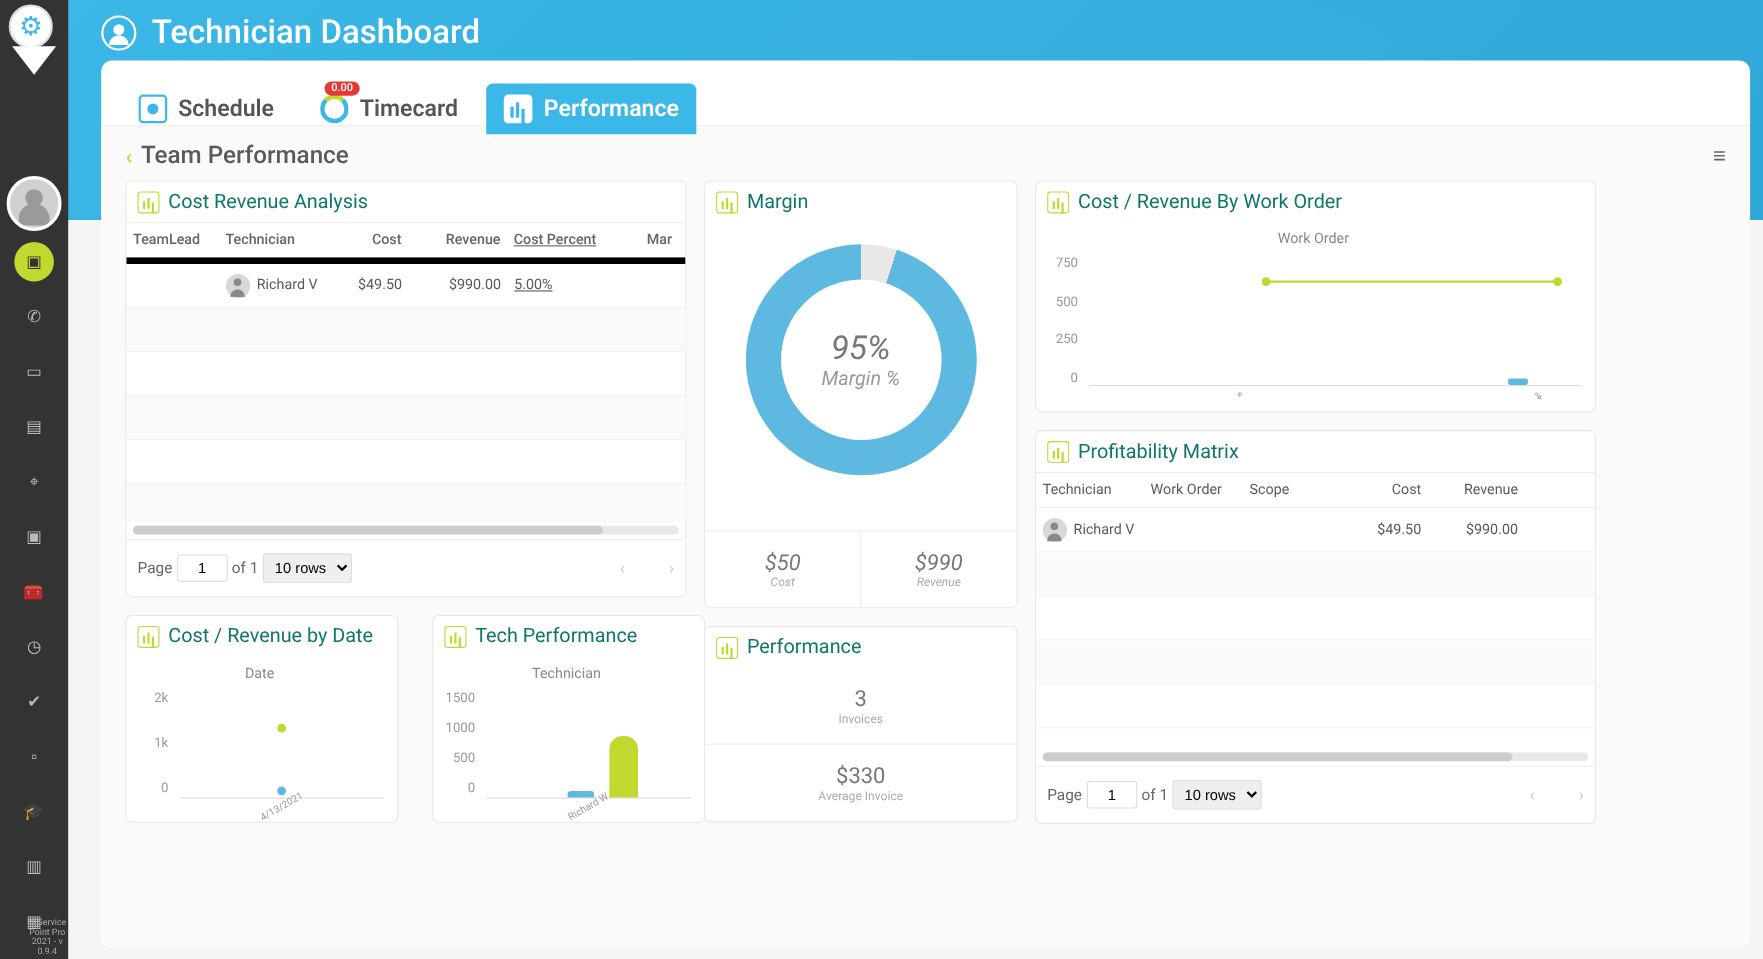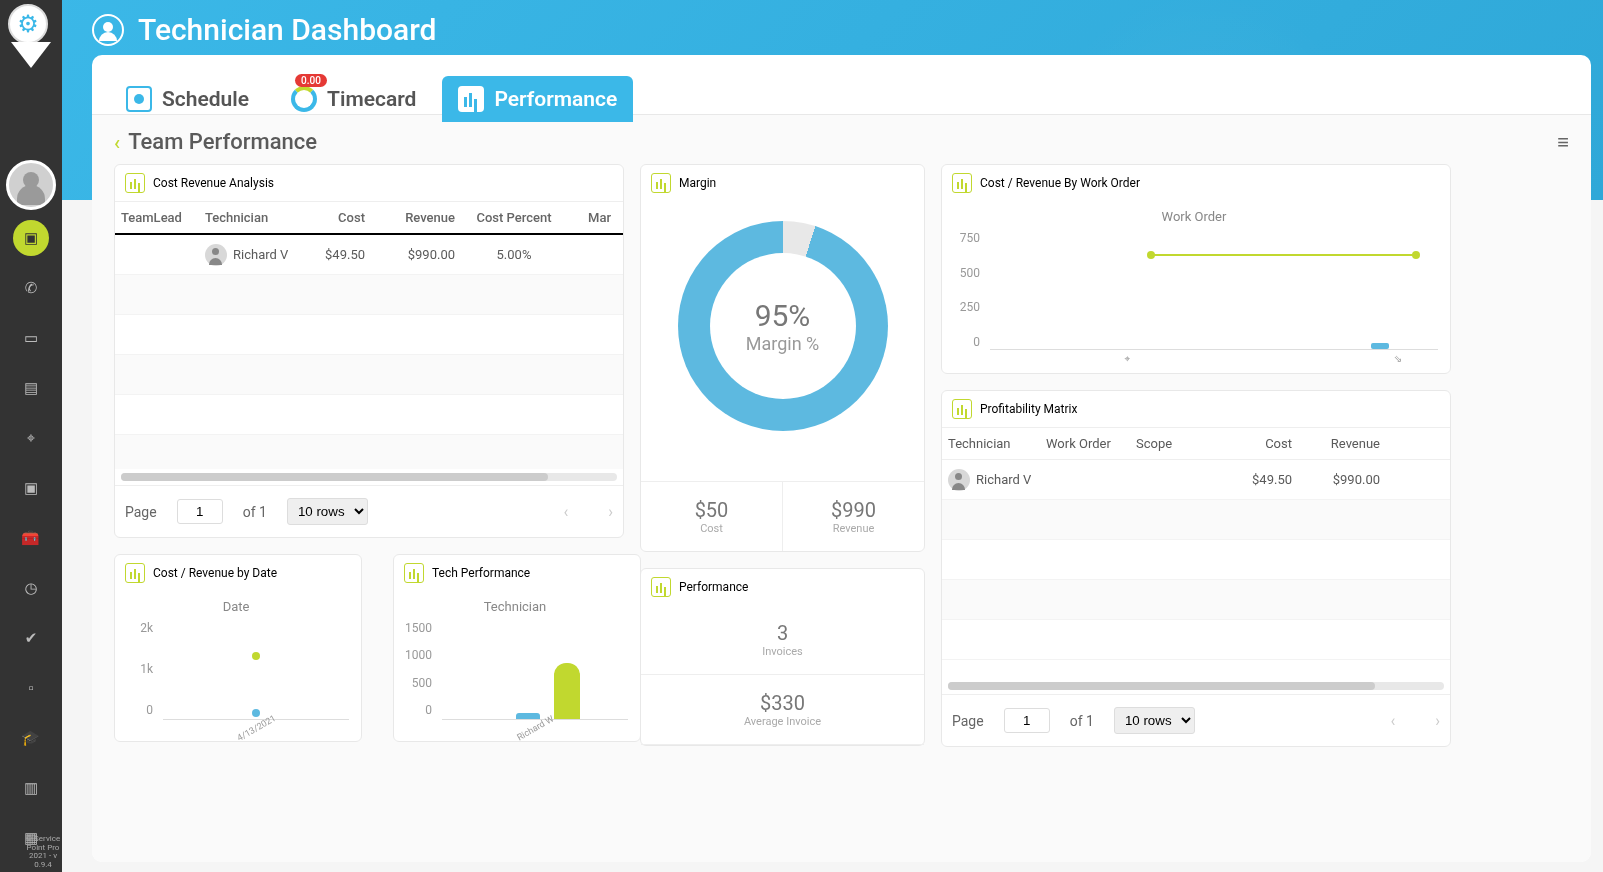--- a/index.html
+++ b/index.html
@@ -53,52 +53,52 @@
 .subtitle-row { display: flex; justify-content: space-between; align-items: center; margin-bottom: 10px; }
 .subtitle { font-size: 22px; font-weight: 500; color: #5a5a5a; display: flex; align-items: center; gap: 8px; }
 .back-chev { color: #c1d82f; font-size: 20px; cursor: pointer; }
 .hamburger { font-size: 20px; color: #666; cursor: pointer; }
 
 .grid { display: grid; grid-template-columns: 510px 285px 510px; gap: 16px; }
 
 
 .panel { background: #fff; border: 1px solid #e8e8e8; border-radius: 6px; display: flex; flex-direction: column; }
 .panel-header { display: flex; align-items: center; gap: 8px; padding: 8px 10px; }
-.panel-title { font-size: 12px; color: #000000; font-weight: 400; }
+.panel-title { font-size: 18px; color: #0f766e; font-weight: 400; }
 .panel-icn { width: 20px; height: 20px; border: 1.5px solid #c1d82f; border-radius: 3px; position: relative; }
 .panel-icn::before { content: ""; position: absolute; left: 4px; bottom: 3px; width: 2px; height: 7px; background: #c1d82f; }
 .panel-icn::after { content: ""; position: absolute; left: 8px; bottom: 3px; width: 2px; height: 10px; background: #c1d82f; box-shadow: 4px 4px 0 0 #c1d82f; }
 
 
 .tbl { width: 100%; font-size: 13px; }
-.tbl-head { display: flex; border-top: 1px solid #eee; border-bottom: 2px solid #000000; }
+.tbl-head { display: flex; border-top: 1px solid #eee; border-bottom: 6px solid #000000; }
 .tbl-head > div { padding: 8px 6px; color: #666; font-weight: 500; }
 .tbl-row { display: flex; border-bottom: 1px solid #f3f3f3; min-height: 40px; align-items: center; }
 .tbl-row.alt { background: #fafafa; }
 .tbl-row > div { padding: 6px; }
 .c-lead { width: 84px; }
 .c-member-full { width: 96px; display: flex; align-items: center; gap: 6px; }
 .avatar-sm { width: 22px; height: 22px; border-radius: 50%; background: #d8d8d8; position: relative; flex-shrink: 0; }
 .avatar-sm::before { content: ""; position: absolute; top: 4px; left: 7px; width: 7px; height: 7px; border-radius: 50%; background: #888; }
 .avatar-sm::after { content: ""; position: absolute; bottom: 1px; left: 4px; width: 13px; height: 7px; border-radius: 7px 7px 0 0; background: #888; }
 .c-cost { width: 76px; text-align: right; }
 .c-rev { width: 90px; text-align: right; }
-.c-cp { width: 106px; text-align: center; }
+.c-cp { width: 106px; text-align: left; text-decoration: underline; }
 .c-mar { width: 50px; text-align: right; overflow: hidden; }
 .tbl-body { height: 234px; overflow-y: auto; }
 .tbl-scroll { height: 8px; background: #e8e8e8; margin: 4px 6px; border-radius: 4px; position: relative; }
 .tbl-scroll::before { content: ""; position: absolute; left: 0; width: 86%; height: 100%; background: #ccc; border-radius: 4px; }
 
-.pager { display: flex; align-items: center; gap: 20px; padding: 12px 10px; font-size: 14px; color: #666; border-top: 1px solid #eee; }
+.pager { display: flex; align-items: center; gap: 4px; padding: 12px 10px; font-size: 14px; color: #666; border-top: 1px solid #eee; }
 .pager input { width: 46px; text-align: center; padding: 4px; border: 1px solid #ddd; border-radius: 3px; }
 .pager select { padding: 4px 6px; border: 1px solid #ddd; border-radius: 3px; }
 .pager-nav { margin-left: auto; display: flex; gap: 40px; color: #ccc; font-size: 16px; }
 
 
-.donut-wrap { display: flex; flex-direction: column; align-items: center; padding: 20px 0 0; }
+.donut-wrap { display: flex; flex-direction: column; align-items: center; padding: 20px 0 0; font-style: italic; }
 .donut { width: 210px; height: 210px; border-radius: 50%; position: relative; background: conic-gradient(#e8e8e8 0deg 18deg, #5db9e0 18deg 360deg); }
 .donut::before { content: ""; position: absolute; top: 32px; left: 32px; right: 32px; bottom: 32px; border-radius: 50%; background: #fff; }
 .donut-center { position: absolute; top: 0; left: 0; right: 0; bottom: 0; display: flex; flex-direction: column; align-items: center; justify-content: center; }
 .donut-val { font-size: 30px; color: #777; }
 .donut-lbl { font-size: 18px; color: #999; }
 .margin-stats { display: flex; width: 100%; border-top: 1px solid #eee; margin-top: 50px; }
 .stat { flex: 1; text-align: center; padding: 16px 0; }
 .stat:first-child { border-right: 1px solid #eee; }
 .stat-val { font-size: 20px; color: #777; }
 .stat-lbl { font-size: 11px; color: #aaa; }

